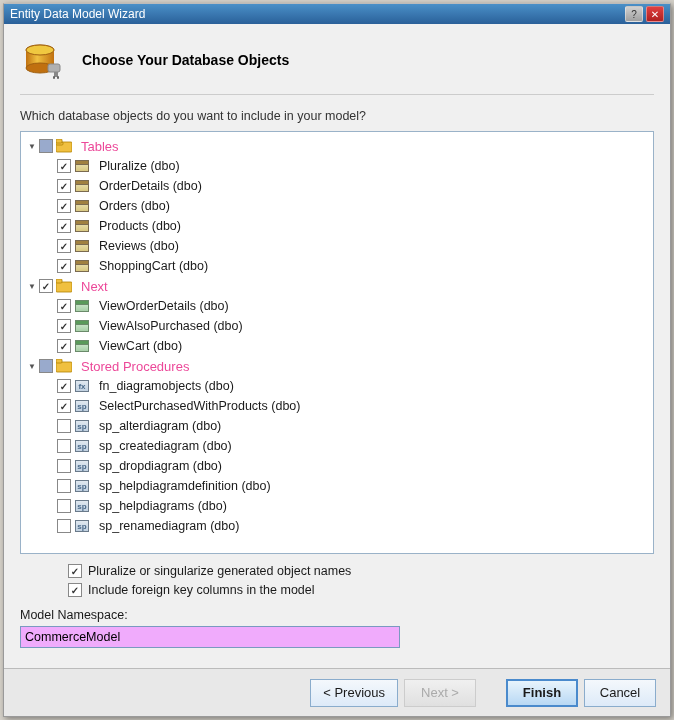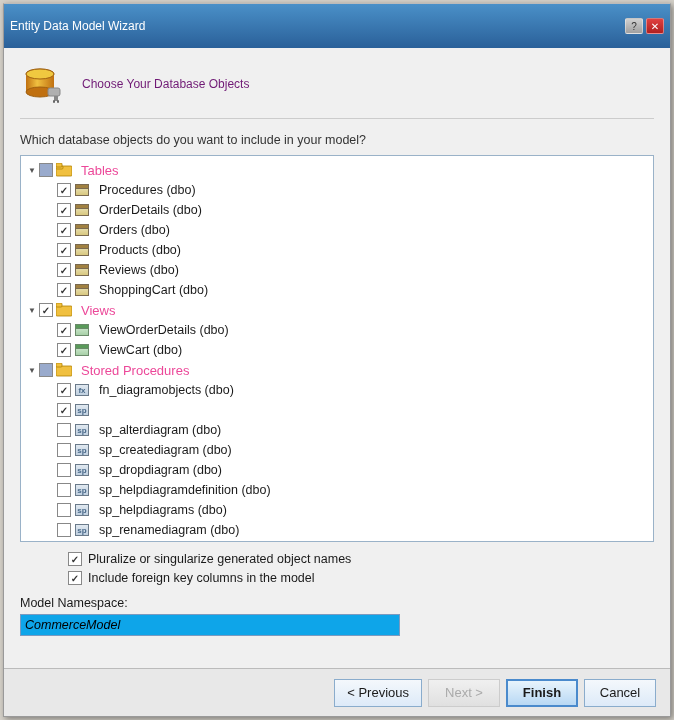--- a/index.html
+++ b/index.html
@@ -20,21 +20,21 @@
       background: #f0f0f0;
       border: 1px solid #999;
       border-top: 1px solid #bbb;
       box-shadow: 2px 2px 6px rgba(0,0,0,0.4);
       display: flex;
       flex-direction: column;
     }
     .titlebar {
       background: linear-gradient(to bottom, #4a90c8 0%, #2a6099 100%);
       color: white;
-      height: 44px;
+      height: 20px;
       display: flex;
       align-items: center;
       justify-content: space-between;
       padding: 0 6px;
       flex-shrink: 0;
       text-align: right;
     }
     .titlebar-title {
       font-size: 12px;
       font-weight: normal;
@@ -74,23 +74,23 @@
       margin-bottom: 14px;
       padding-bottom: 10px;
       border-bottom: 1px solid #ccc;
     }
     .db-icon {
       width: 48px;
       height: 48px;
       flex-shrink: 0;
     }
     .header-title {
-      font-size: 12px;
-      font-weight: normal;
-      color: #701a75;
+      font-size: 14px;
+      font-weight: bold;
+      color: #000000;
     }
     .question-text {
       font-size: 12.5px;
       color: #333;
       margin-bottom: 8px;
     }
     .tree-container {
       border: 1px solid #9ab2c8;
       background: white;
       flex: 1;
@@ -208,35 +208,34 @@
       content: '✓';
       font-size: 10px;
       color: #333;
       font-weight: bold;
     }
     .option-label {
       font-size: 12.5px;
       color: #1a1a1a;
     }
     .namespace-section {
-      margin-bottom: 20px;
+      margin-bottom: 8px;
     }
     .namespace-label {
       font-size: 12.5px;
       color: #1a1a1a;
       margin-bottom: 4px;
     }
     .namespace-input {
       width: 380px;
       height: 22px;
       border: 1px solid #7a9ac0;
       padding: 2px 4px;
       font-size: 12.5px;
-      background: #0ea5e9;
-      font-style: italic;
+      background: #f0abfc;
     }
     .footer {
       height: 48px;
       background: #e8e8e8;
       border-top: 1px solid #bbb;
       display: flex;
       align-items: center;
       justify-content: flex-end;
       padding: 0 14px;
       gap: 6px;
@@ -252,20 +251,21 @@
       cursor: pointer;
       padding: 12px 12px;
       display: flex;
       align-items: center;
       justify-content: center;
     }
     .footer-btn.primary {
       background: linear-gradient(to bottom, #e8f4fc, #b8d8f4);
       border: 2px solid #4a8acc;
       font-weight: bold;
+      margin-left: 24px;
     }
     .footer-btn.disabled {
       color: #aaa;
       border-color: #ccc;
       background: linear-gradient(to bottom, #f0f0f0, #e0e0e0);
     }
 
     
     .tree-container::-webkit-scrollbar { width: 14px; }
     .tree-container::-webkit-scrollbar-track { background: #f0f0f0; }
@@ -342,21 +342,21 @@
       </div>
 
       <div class="tree-item indent-2">
         <div class="expand-arrow"></div>
         <div class="checkbox checked"></div>
         <div class="node-icon">
           <div class="table-icon">
               <div class="table-icon-header"></div>
             </div>
         </div>
-        <span class="item-label">Procedures (dbo)</span>
+        <span class="item-label">Pluralize (dbo)</span>
       </div>
       <div class="tree-item indent-2">
         <div class="expand-arrow"></div>
         <div class="checkbox checked"></div>
         <div class="node-icon">
           <div class="table-icon">
               <div class="table-icon-header"></div>
             </div>
         </div>
         <span class="item-label">OrderDetails (dbo)</span>
@@ -404,32 +404,42 @@
 
       <div class="tree-item indent-1">
         <div class="expand-arrow">▼</div>
         <div class="checkbox checked"></div>
         <div class="node-icon">
           <svg width="16" height="14" viewBox="0 0 16 14">
               <rect x="0" y="3" width="16" height="10" rx="1" fill="#f0c040" stroke="#b08000" stroke-width="0.8"></rect>
               <rect x="0" y="0" width="6" height="4" rx="1" fill="#f0c040" stroke="#b08000" stroke-width="0.8"></rect>
             </svg>
         </div>
-        <span class="category-label">Views</span>
+        <span class="category-label">Next</span>
       </div>
 
       <div class="tree-item indent-2">
         <div class="expand-arrow"></div>
         <div class="checkbox checked"></div>
         <div class="node-icon">
           <div class="view-icon">
               <div class="view-icon-header"></div>
             </div>
         </div>
         <span class="item-label">ViewOrderDetails (dbo)</span>
+      </div>
+      <div class="tree-item indent-2">
+        <div class="expand-arrow"></div>
+        <div class="checkbox checked"></div>
+        <div class="node-icon">
+          <div class="view-icon">
+              <div class="view-icon-header"></div>
+            </div>
+        </div>
+        <span class="item-label">ViewAlsoPurchased (dbo)</span>
       </div>
       <div class="tree-item indent-2">
         <div class="expand-arrow"></div>
         <div class="checkbox checked"></div>
         <div class="node-icon">
           <div class="view-icon">
               <div class="view-icon-header"></div>
             </div>
         </div>
         <span class="item-label">ViewCart (dbo)</span>
@@ -454,20 +464,21 @@
           <div class="proc-icon">fx</div>
         </div>
         <span class="item-label">fn_diagramobjects (dbo)</span>
       </div>
       <div class="tree-item indent-2">
         <div class="expand-arrow"></div>
         <div class="checkbox checked"></div>
         <div class="node-icon">
           <div class="proc-icon">sp</div>
         </div>
+        <span class="item-label">SelectPurchasedWithProducts (dbo)</span>
       </div>
       <div class="tree-item indent-2">
         <div class="expand-arrow"></div>
         <div class="checkbox"></div>
         <div class="node-icon">
           <div class="proc-icon">sp</div>
         </div>
         <span class="item-label">sp_alterdiagram (dbo)</span>
       </div>
       <div class="tree-item indent-2">

